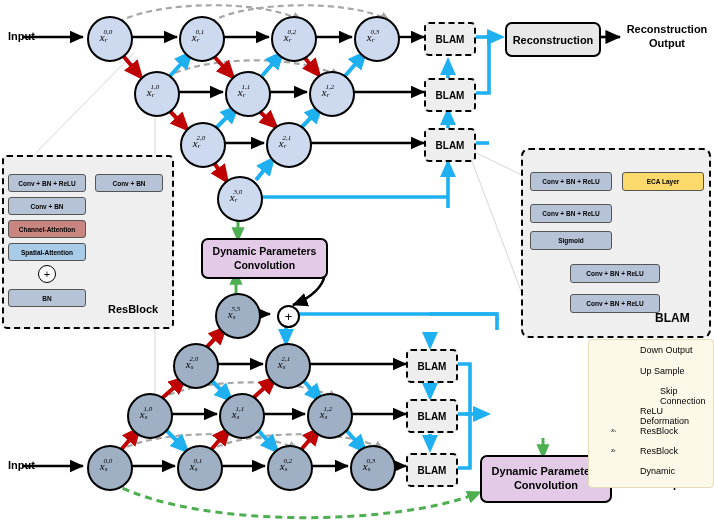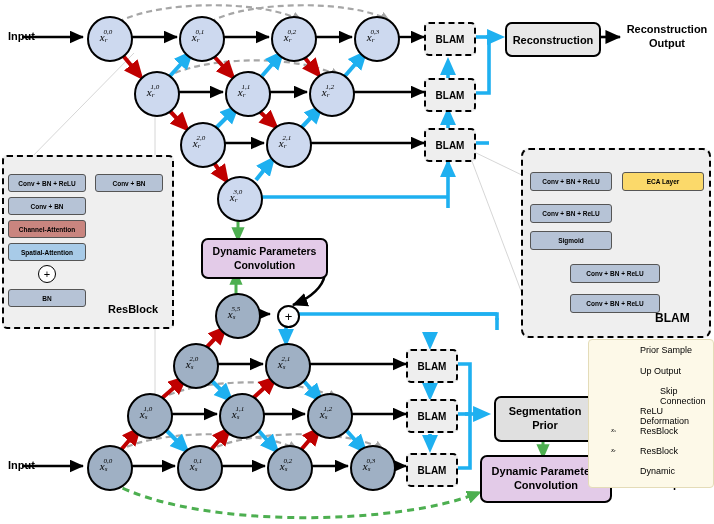--- a/index.html
+++ b/index.html
@@ -381,24 +381,20 @@
   <span>BLAM</span>
 </div>
 <div style="position:absolute;left:406px;top:453px;width:48px;height:30px;background:#eeeeee;border:2.4px dashed #000;border-radius:5px;display:flex;align-items:center;justify-content:center;font-size:10px;font-weight:bold;">
   <span>BLAM</span>
 </div>
 
 <div style="position:absolute;left:505px;top:22px;width:92px;height:31px;background:#e8e8e8;border:2.2px solid #000;border-radius:7px;display:flex;align-items:center;justify-content:center;font-size:11px;font-weight:bold;">
   <span>Reconstruction</span>
 </div>
 
-<div style="position:absolute;left:494px;top:396px;width:98px;height:42px;background:#e0e0e0;border:2.2px solid #000;border-radius:7px;display:flex;align-items:center;justify-content:center;text-align:center;font-size:11px;font-weight:bold;line-height:1.25;white-space:pre-line;">
-  <span>Segmentation
-Prior</span>
-</div>
 
 <div style="position:absolute;left:480px;top:455px;width:128px;height:44px;background:#e3cbe8;border:2.2px solid #000;border-radius:7px;display:flex;align-items:center;justify-content:center;text-align:center;font-size:11px;font-weight:bold;line-height:1.25;white-space:pre-line;">
   <span>Dynamic Parameters
 Convolution</span>
 </div>
 
 <div style="position:absolute;left:180px;top:238px;width:123px;height:37px;background:#e3cbe8;border:2.2px solid #000;border-radius:7px;display:flex;align-items:center;justify-content:center;text-align:center;font-size:10.5px;font-weight:bold;line-height:1.25;white-space:pre-line;margin-left:21px;">
   <span>Dynamic Parameters
 Convolution</span>
 </div>
@@ -451,22 +447,22 @@
   <span>Sigmoid</span>
 </div>
 <div style="position:absolute;left:570px;top:264px;width:88px;height:17px;background:#b6c3d6;border:1.3px solid #555;border-radius:3px;display:flex;align-items:center;justify-content:center;font-size:6.5px;font-weight:bold;">
   <span>Conv + BN + ReLU</span>
 </div>
 <div style="position:absolute;left:570px;top:294px;width:88px;height:17px;background:#b6c3d6;border:1.3px solid #555;border-radius:3px;display:flex;align-items:center;justify-content:center;font-size:6.5px;font-weight:bold;">
   <span>Conv + BN + ReLU</span>
 </div>
 
 <div style="position:absolute;left:588px;top:339px;width:124px;height:147px;background:#fdf9e8;border:1px solid #e4dcb8;border-radius:4px;"></div>
-<div style="position:absolute;left:640px;top:345px;font-size:9px;"><span>Prior Sample</span></div>
-<div style="position:absolute;left:640px;top:366px;font-size:9px;"><span>Up Output</span></div>
+<div style="position:absolute;left:640px;top:345px;font-size:9px;"><span>Down Output</span></div>
+<div style="position:absolute;left:640px;top:366px;font-size:9px;"><span>Up Sample</span></div>
 <div style="position:absolute;left:640px;top:386px;font-size:9px;margin-left:20px;"><span>Skip Connection</span></div>
 <div style="position:absolute;left:640px;top:406px;font-size:9px;"><span>ReLU Deformation</span></div>
 <div style="position:absolute;left:640px;top:426px;font-size:9px;"><span>ResBlock</span></div>
 <div style="position:absolute;left:640px;top:446px;font-size:9px;"><span>ResBlock</span></div>
 <div style="position:absolute;left:640px;top:466px;font-size:9px;"><span>Dynamic</span></div>
 <div style="position:absolute;left:606px;top:426px;width:15px;text-align:center;font-size:7px;font-style:italic;font-family:'Liberation Serif',serif;">x<span style="font-size:5px;">s</span></div>
 <div style="position:absolute;left:606px;top:446px;width:15px;text-align:center;font-size:7px;font-style:italic;font-family:'Liberation Serif',serif;">x<span style="font-size:5px;">r</span></div>
 
 </div>
 

